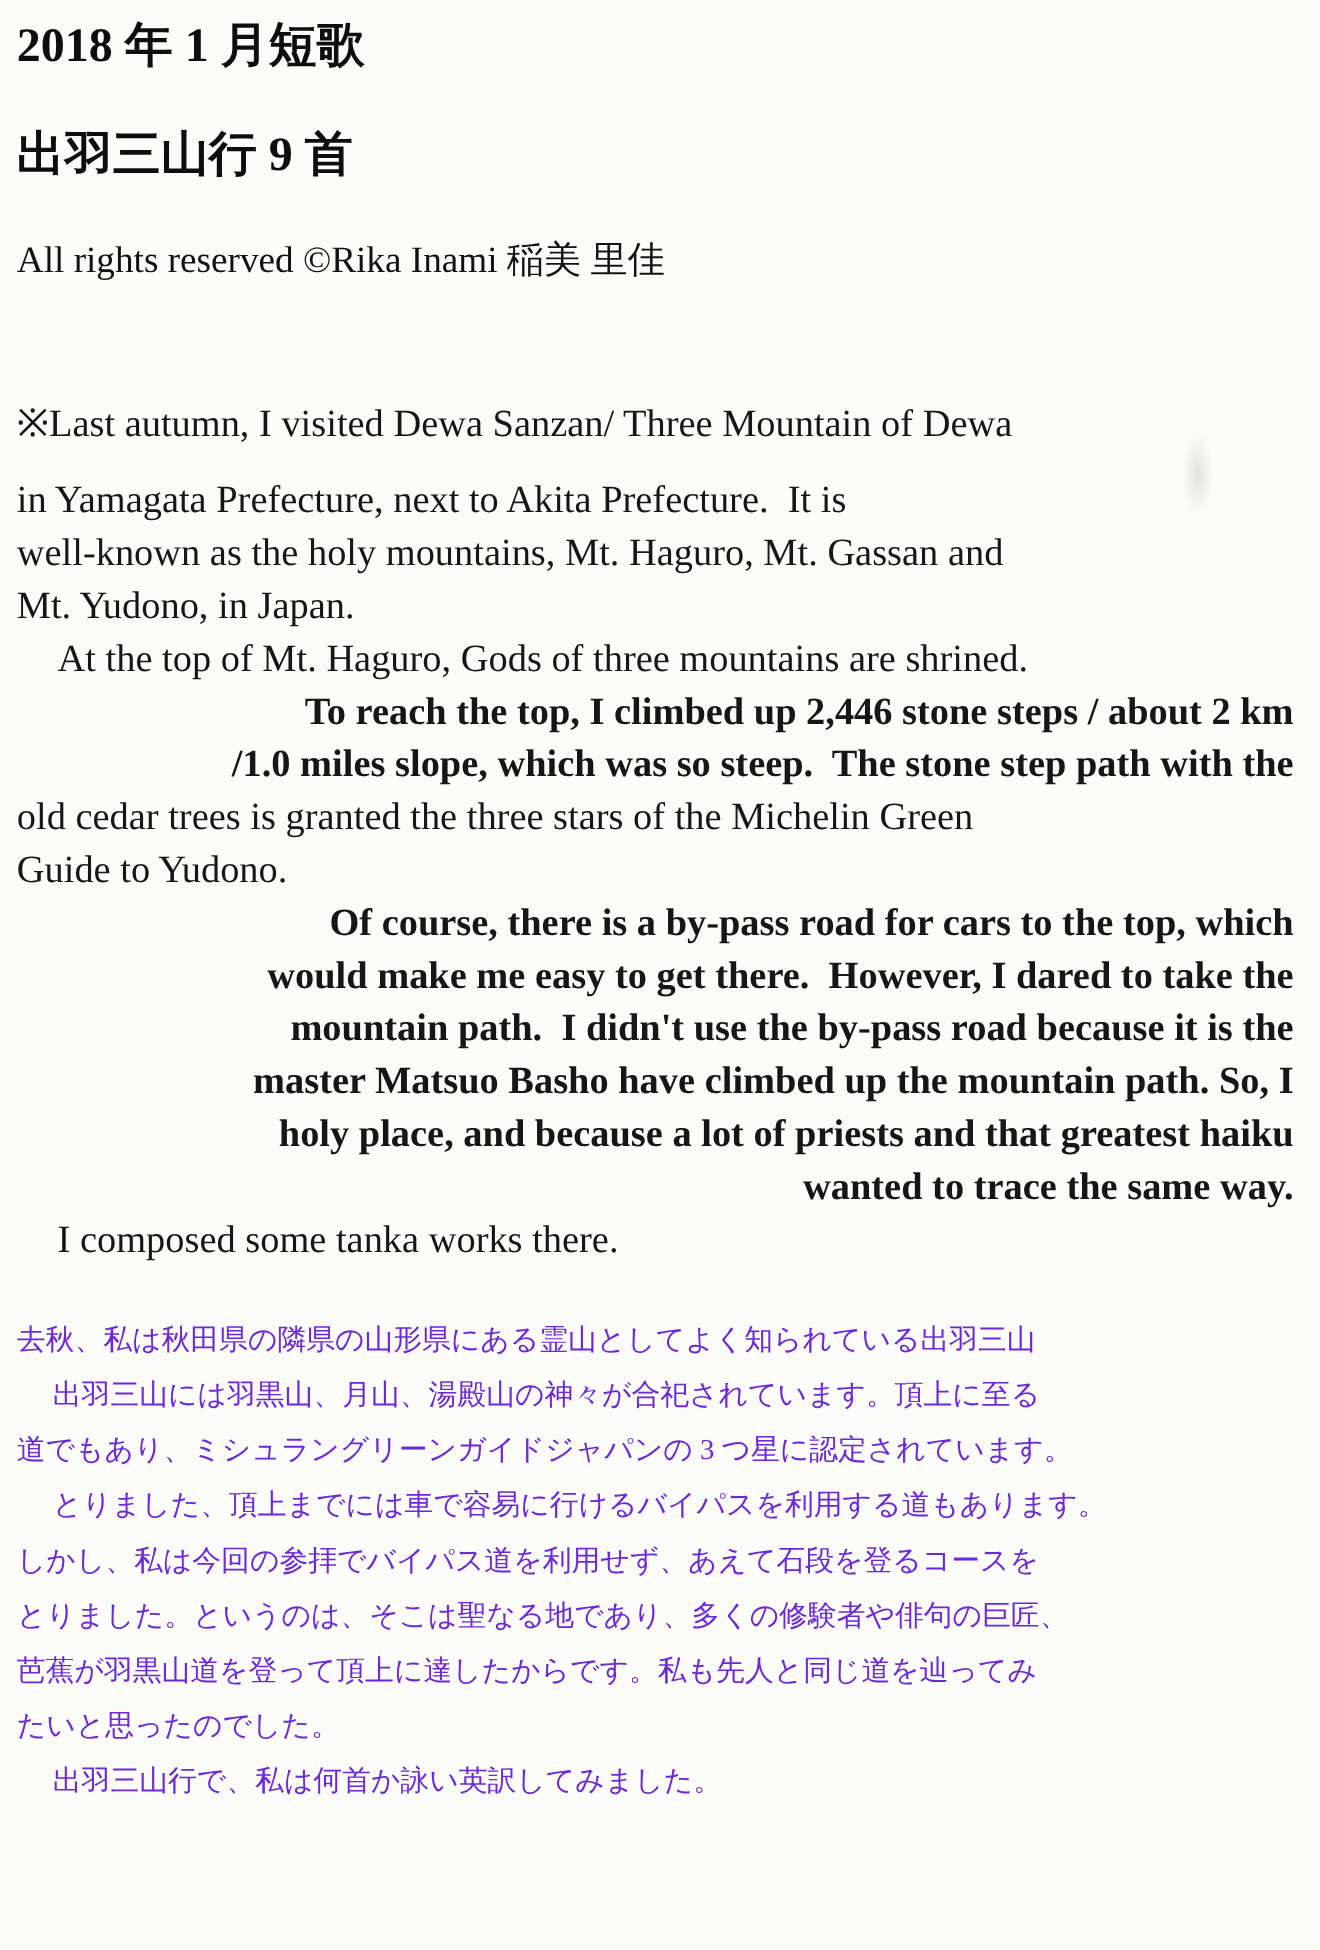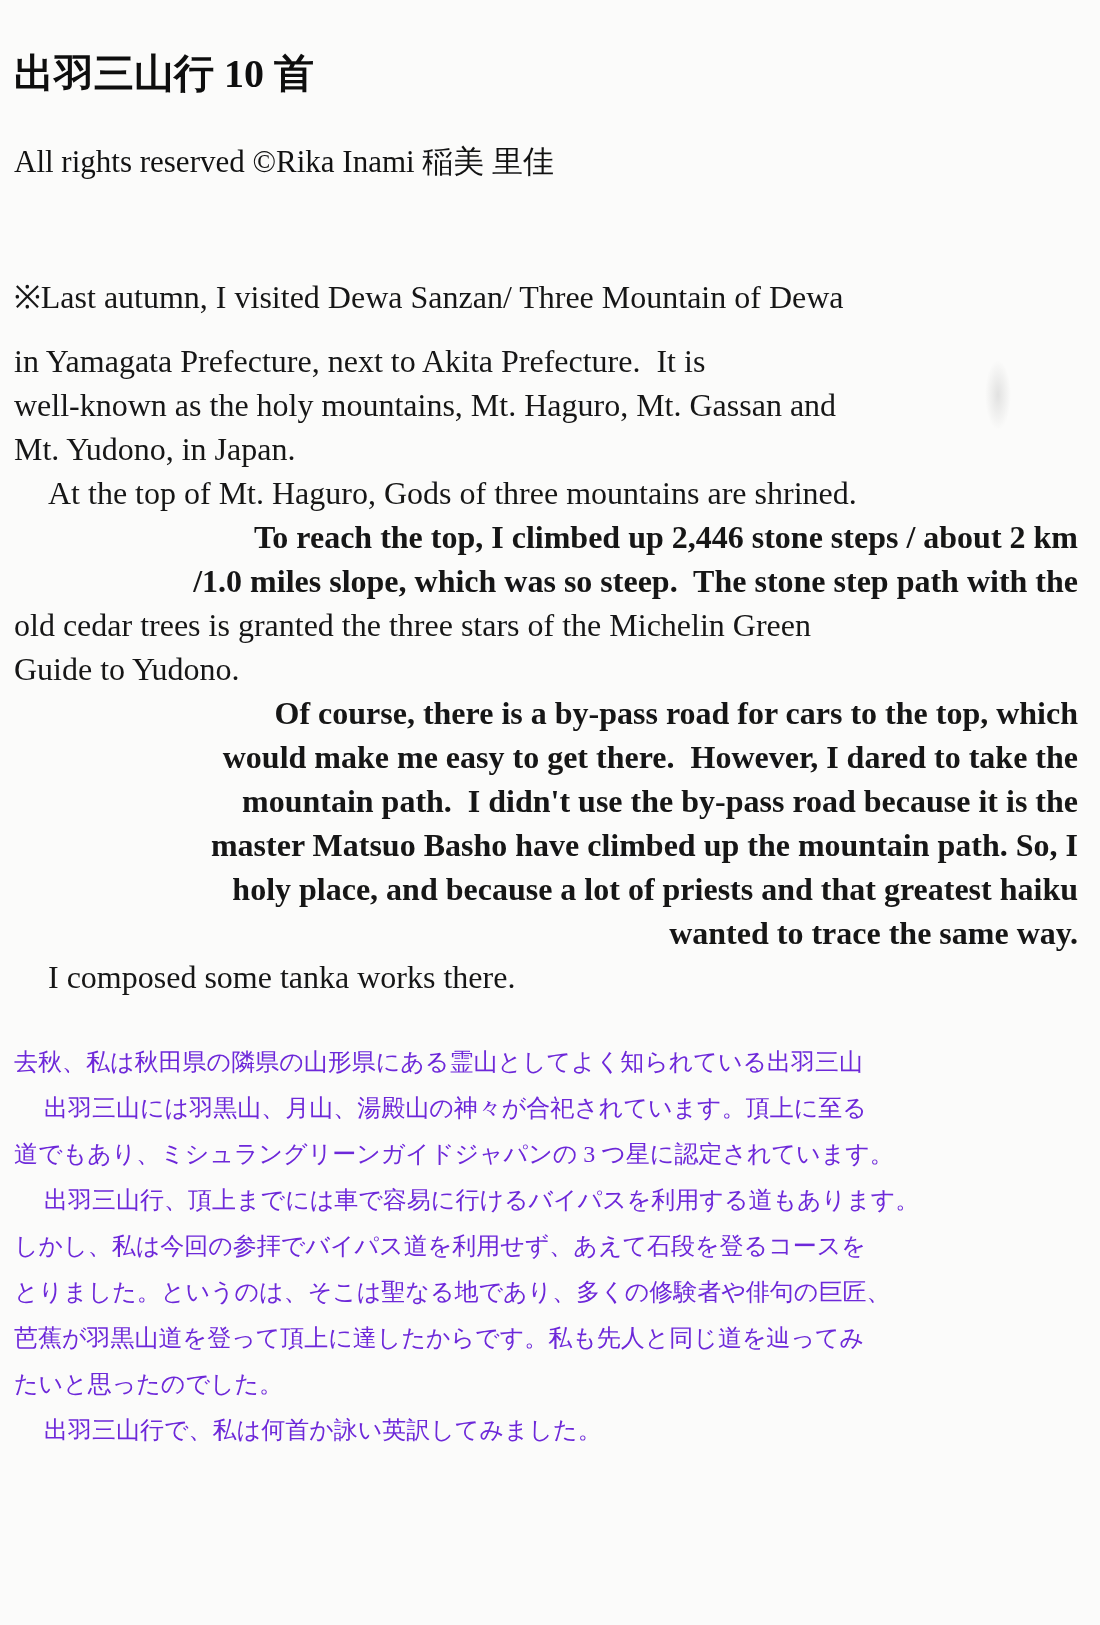--- a/index.html
+++ b/index.html
@@ -73,21 +73,22 @@
     height: 70px;
     background: radial-gradient(ellipse at center, rgba(160,160,160,0.28), rgba(160,160,160,0) 70%);
     pointer-events: none;
   }
 </style>
 </head>
 <body>
 
 <div class="page">
 
-  <h1 class="title title-second">出羽三山行 10 首</h1>
+  <h1 class="title">2018 年 1 月短歌</h1>
+  <h1 class="title title-second">出羽三山行 9 首</h1>
   <p class="copyright">All rights reserved ©Rika Inami 稲美 里佳</p>
 
   <div class="en-block">
     <div class="ln gap-after">※Last autumn, I visited Dewa Sanzan/ Three Mountain of Dewa</div>
     <div class="ln">in Yamagata Prefecture, next to Akita Prefecture.  It is</div>
     <div class="ln">well-known as the holy mountains, Mt. Haguro, Mt. Gassan and</div>
     <div class="ln">Mt. Yudono, in Japan.</div>
     <div class="ln indent">At the top of Mt. Haguro, Gods of three mountains are shrined.</div>
     <div class="ln indent b">To reach the top, I climbed up 2,446 stone steps / about 2 km</div>
     <div class="ln b">/1.0 miles slope, which was so steep.  The stone step path with the</div>
@@ -99,21 +100,21 @@
     <div class="ln b">master Matsuo Basho have climbed up the mountain path. So, I</div>
     <div class="ln b">holy place, and because a lot of priests and that greatest haiku</div>
     <div class="ln b">wanted to trace the same way.</div>
     <div class="ln indent">I composed some tanka works there.</div>
   </div>
 
   <div class="ja-block">
     <div class="ln">去秋、私は秋田県の隣県の山形県にある霊山としてよく知られている出羽三山</div>
     <div class="ln indent">出羽三山には羽黒山、月山、湯殿山の神々が合祀されています。頂上に至る</div>
     <div class="ln">道でもあり、ミシュラングリーンガイドジャパンの 3 つ星に認定されています。</div>
-    <div class="ln indent">出羽三山行、頂上までには車で容易に行けるバイパスを利用する道もあります。</div>
+    <div class="ln indent">とりました、頂上までには車で容易に行けるバイパスを利用する道もあります。</div>
     <div class="ln">しかし、私は今回の参拝でバイパス道を利用せず、あえて石段を登るコースを</div>
     <div class="ln">とりました。というのは、そこは聖なる地であり、多くの修験者や俳句の巨匠、</div>
     <div class="ln">芭蕉が羽黒山道を登って頂上に達したからです。私も先人と同じ道を辿ってみ</div>
     <div class="ln">たいと思ったのでした。</div>
     <div class="ln indent">出羽三山行で、私は何首か詠い英訳してみました。</div>
   </div>
 
   <div class="smudge"></div>
 </div>
 

